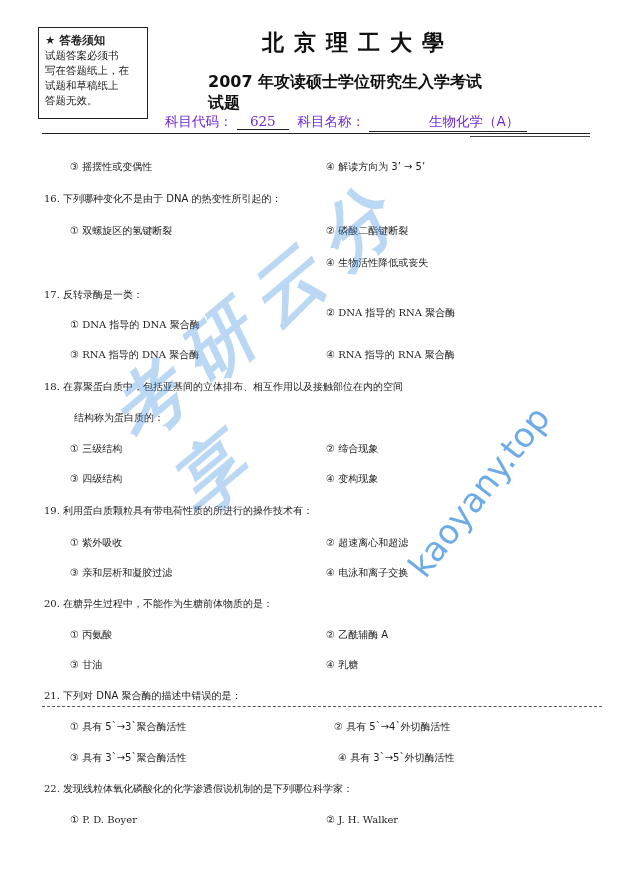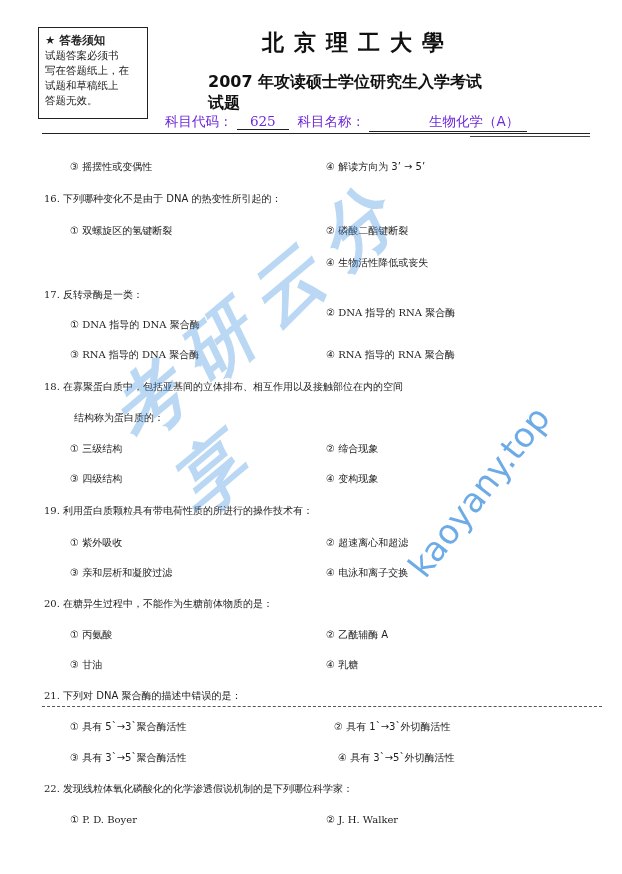--- a/index.html
+++ b/index.html
@@ -108,21 +108,21 @@
 
   <div class="line q" style="top:597px"><span class="ser">20.</span> <span>在糖异生过程中，不能作为生糖前体物质的是：</span></div>
   <div class="line o1" style="top:628px">① 丙氨酸</div>
   <div class="line o2" style="top:628px">② 乙酰辅酶 A</div>
   <div class="line o1" style="top:658px">③ 甘油</div>
   <div class="line o2" style="top:658px">④ 乳糖</div>
 
   <div class="line q" style="top:689px"><span class="ser">21.</span> <span>下列对 DNA 聚合酶的描述中错误的是：</span></div>
   <div class="dash"></div>
   <div class="line o1" style="top:720px">① 具有 5`→3`聚合酶活性</div>
-  <div class="line o2" style="top:720px; left:334px">② 具有 1`→3`外切酶活性</div>
+  <div class="line o2" style="top:720px; left:334px">② 具有 5`→4`外切酶活性</div>
   <div class="line o1" style="top:751px">③ 具有 3`→5`聚合酶活性</div>
   <div class="line o2" style="top:751px; left:338px">④ 具有 3`→5`外切酶活性</div>
 
   <div class="line q" style="top:782px"><span class="ser">22.</span> <span>发现线粒体氧化磷酸化的化学渗透假说机制的是下列哪位科学家：</span></div>
   <div class="line o1 ser" style="top:814px">① P. D. Boyer</div>
   <div class="line o2 ser" style="top:814px">② J. H. Walker</div>
 
   <div class="wm wm-cn">考研云分享</div>
   <div class="wm wm-url">kaoyany.top</div>
 </div>

